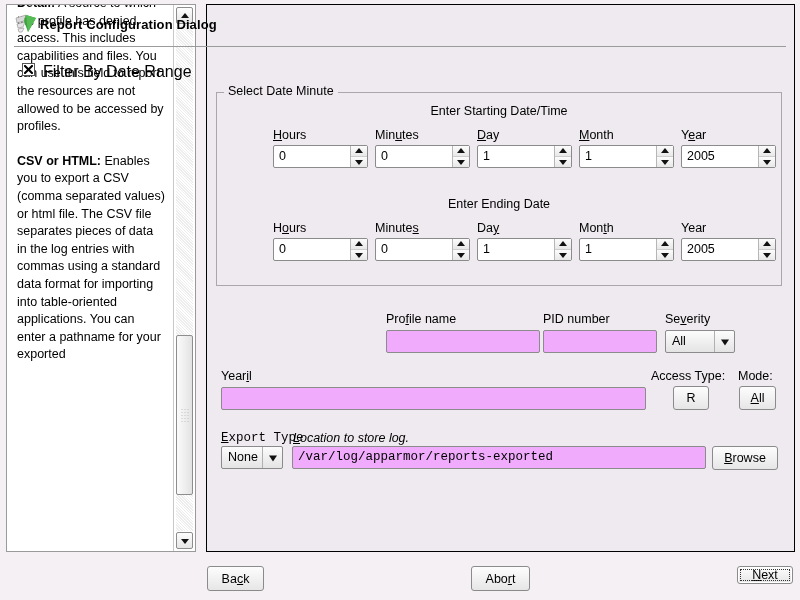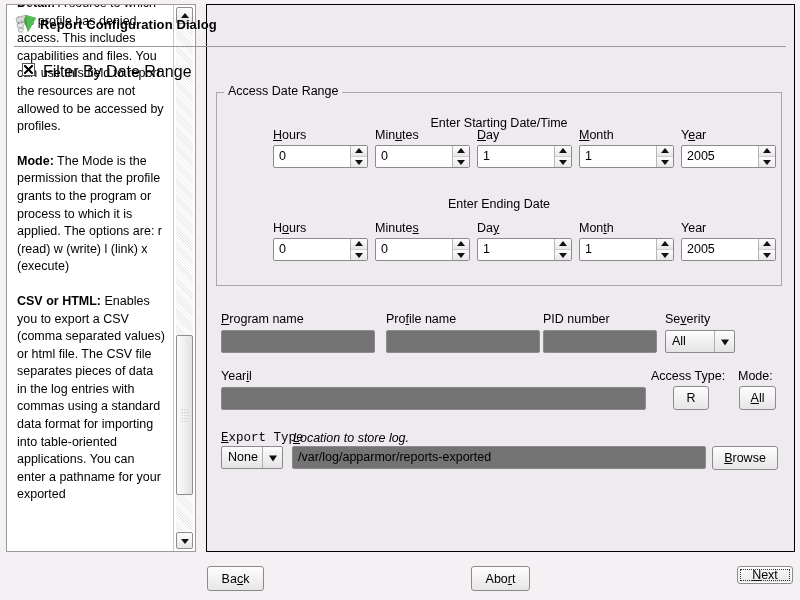--- a/index.html
+++ b/index.html
@@ -130,21 +130,21 @@
     position: absolute; left: 224px; top: 84px;
     background: #efeaef;
     padding: 0 4px;
     font-size: 12.5px;
   }
   .section-title {
     position: absolute; left: 216px; width: 566px;
     text-align: center;
     font-size: 12.5px;
   }
-  .section-title.start { top: 104px; margin-top: 12px; }
+  .section-title.start { top: 104px; }
   .section-title.end { top: 197px; }
 
   
   .spin-row { position: absolute; left: 0; width: 800px; }
   .spin-row.start { top: 128px; }
   .spin-row.end { top: 221px; }
   .spin-cell { position: absolute; }
   .spin-label {
     font-size: 12.5px;
     margin-bottom: 3px;
@@ -187,30 +187,31 @@
     border-right: 4px solid transparent;
   }
   .spin-btn.up i { transform: translate(-50%,-60%); border-bottom: 5px solid #111; }
   .spin-btn.down i { transform: translate(-50%,-40%); border-top: 5px solid #111; }
 
   
   .field-cell { position: absolute; }
   .field-label { font-size: 12.5px; display:block; margin-bottom: 4px; white-space: nowrap; }
   .textinput {
     height: 23px;
-    background: #737373;
+    background: #f0abfc;
     border: 1px solid #8b8b8b;
     border-radius: 2px;
     box-sizing: border-box;
     font-size: 12.5px;
     line-height: 21px;
     padding-left: 5px;
     color: #000;
     overflow: hidden;
     white-space: nowrap;
+    font-family: Liberation Mono, monospace;
   }
 
   
   .combo {
     position: relative;
     height: 23px;
     display: flex;
     border: 1px solid #8b8b8b;
     border-radius: 2px;
     background: linear-gradient(#fcfcfc, #e4e4e4);
@@ -273,23 +274,20 @@
 </style>
 </head>
 <body>
 
 <div id="root">
 
   <div class="help-panel">
     <div class="help-text">
       <p>
         <b>Detail:</b><span> A source to which the profile has denied access. This includes capabilities and files. You can use this field to report the resources are not allowed to be accessed by profiles.</span>
-      </p>
-      <p>
-        <b>Mode:</b><span> The Mode is the permission that the profile grants to the program or process to which it is applied. The options are: r (read) w (write) l (link) x (execute)</span>
       </p>
       <p>
         <b>CSV or HTML:</b><span> Enables you to export a CSV (comma separated values) or html file. The CSV file separates pieces of data in the log entries with commas using a standard data format for importing into table-oriented applications. You can enter a pathname for your exported</span>
       </p>
     </div>
 
     <div class="hp-scroll">
       <div class="hp-track"></div>
       <div class="sb-btn up">
           <i></i>
@@ -322,21 +320,21 @@
   <div class="cb-row">
     <span class="checkbox">
       <svg width="9" height="9" viewBox="0 0 9 9">
         <path d="M1 1 L8 8 M8 1 L1 8" stroke="#000" stroke-width="2.1" stroke-linecap="square"></path>
       </svg>
     </span>
     <span><span>Filter By Date Ran</span><u>g</u><span>e</span></span>
   </div>
 
   <div class="group"></div>
-  <div class="group-label">Access Date Range</div>
+  <div class="group-label">Select Date Minute</div>
 
   <div class="section-title start">Enter Starting Date/Time</div>
   <div class="spin-row start">
     <div class="spin-cell" style="left:273px; width:95px;">
       <span class="spin-label"><span></span><u>H</u><span>ours</span></span>
       <div class="spinner">
         <span class="spin-val">0</span>
         <span class="spin-btns">
           <span class="spin-btn up">
               <i></i>
@@ -472,24 +470,20 @@
               <i></i>
             </span>
           <span class="spin-btn down">
               <i></i>
             </span>
         </span>
       </div>
     </div>
   </div>
 
-  <div class="field-cell" style="left:221px; top:312px; width:154px;">
-    <span class="field-label"><span></span><u>P</u><span>rogram name</span></span>
-    <div class="textinput" placeholder=""></div>
-  </div>
   <div class="field-cell" style="left:386px; top:312px; width:154px;">
     <span class="field-label"><span>Pro</span><u>f</u><span>ile name</span></span>
     <div class="textinput" placeholder=""></div>
   </div>
   <div class="field-cell" style="left:543px; top:312px; width:114px;">
     <span class="field-label"><span>PID number</span><u></u><span></span></span>
     <div class="textinput" placeholder=""></div>
   </div>
   <div class="field-cell" style="left:665px; top:312px; width:70px;">
     <span class="field-label"><span>Se</span><u>v</u><span>erity</span></span>

